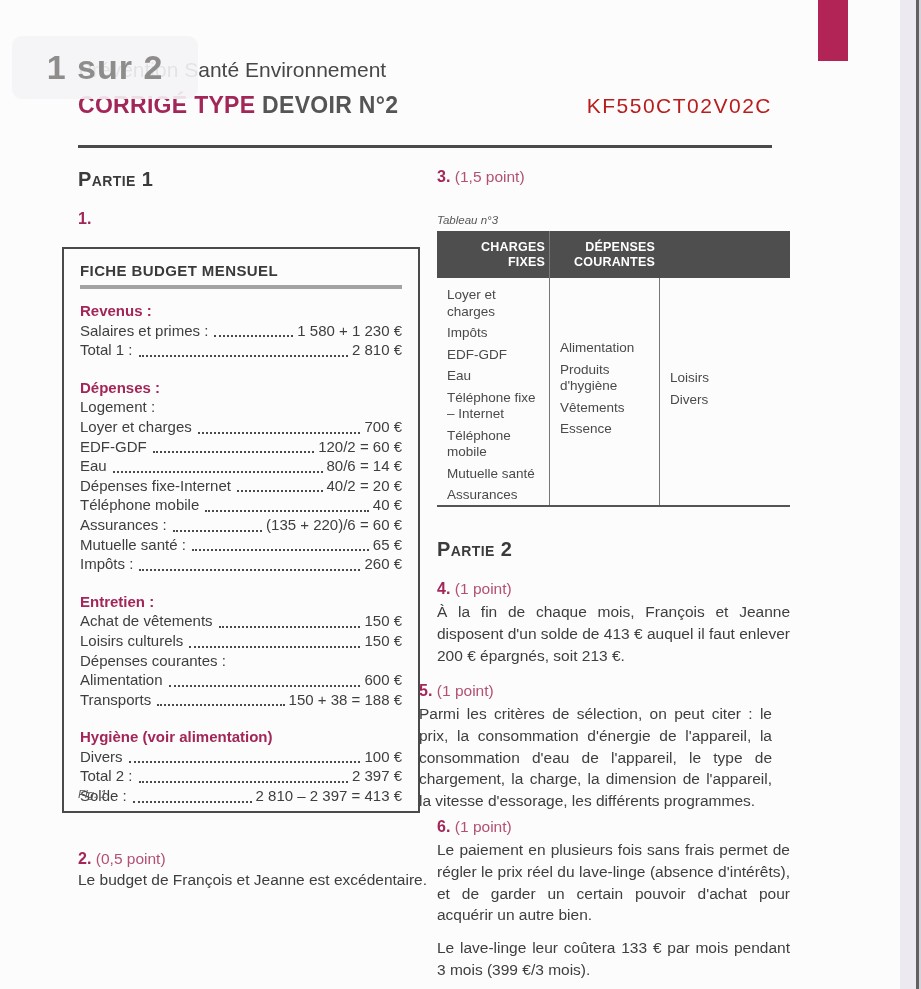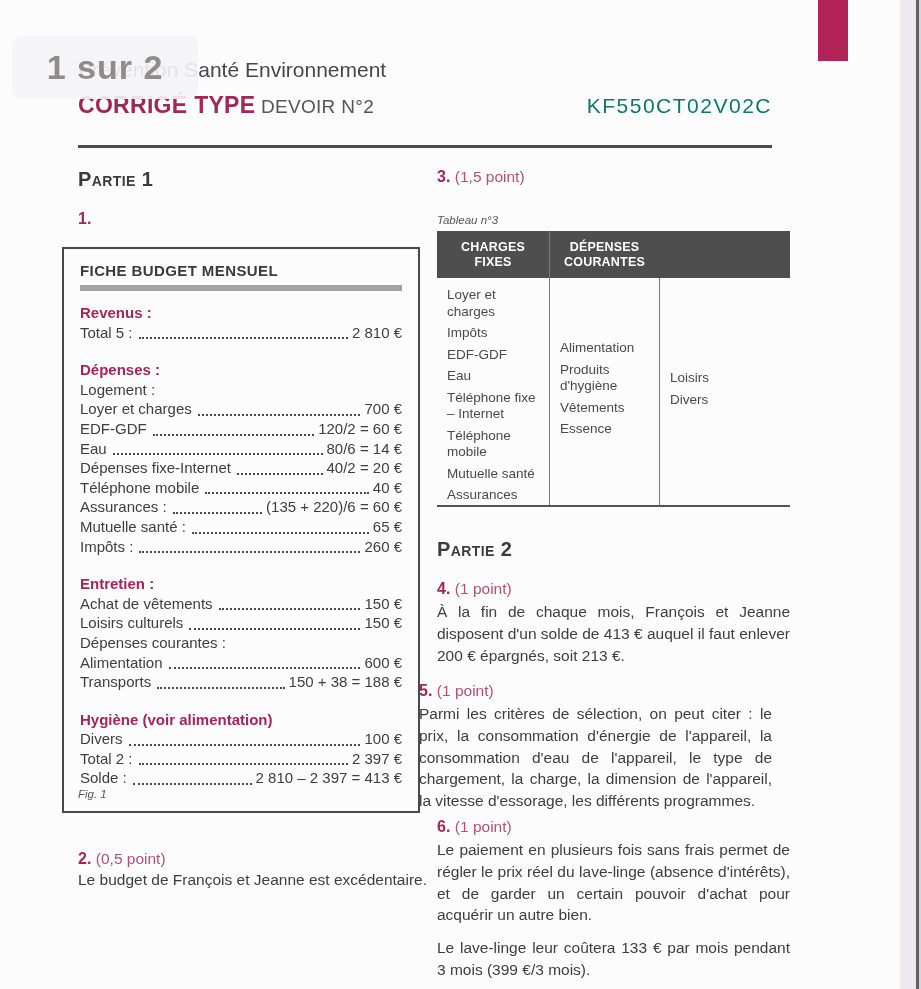--- a/index.html
+++ b/index.html
@@ -37,56 +37,56 @@
     z-index:5;
   }
   .page-indicator span{
     font-size:34px;color:#8f8d8c;font-weight:600;letter-spacing:1px;
   }
 
   
   .course-title{left:78px;top:58px;font-size:21px;color:#474747;z-index:1;}
   .doc-line{left:78px;top:92px;width:694px;display:flex;justify-content:space-between;align-items:baseline;}
   .doc-type b{color:var(--accent);font-weight:700;font-size:23px;letter-spacing:0.3px;}
-  .doc-type span{color:#555;font-weight:400;font-size:19px;letter-spacing:0.3px;}
-  .doc-code{color:#0f766e;font-size:21px;letter-spacing:1.5px;}
+  .doc-type span{color:#555;font-weight:700;font-size:23px;letter-spacing:0.3px;}
+  .doc-code{color:#b91c1c;font-size:21px;letter-spacing:1.5px;}
   .header-rule{left:78px;top:145px;width:694px;height:3px;background:var(--rule);}
 
   
   .part-heading{font-variant:small-caps;font-weight:700;font-size:20px;color:#3b3b3b;letter-spacing:0.4px;}
   .qnum{color:var(--accent);font-weight:700;font-size:16px;}
   .qpts{color:var(--accent_soft);font-size:15.5px;}
   .caption{font-style:italic;font-size:11.5px;color:#585858;}
   .rp{width:353px;font-size:15.5px;line-height:21.8px;text-align:justify;color:var(--text);margin-top:3px;}
 
   
   .budget-box{
     left:62px;top:247px;width:358px;height:566px;
     border:2px solid #4a4a4a;
     padding:13px 16px 10px 16px;
     overflow:hidden;
   }
   .budget-title{
     font-weight:700;font-size:15px;letter-spacing:0.4px;color:#3a3a3a;
-    padding-bottom:6px;border-bottom:6px solid #a3a3a3;margin-bottom:12px;
+    padding-bottom:6px;border-bottom:4px solid #a3a3a3;margin-bottom:12px;
   }
   .bsection:not(.first){margin-top:18px;}
   .bhead{color:var(--accent);font-weight:700;font-size:15px;line-height:19.6px;}
   .bline{display:flex;align-items:flex-end;font-size:15px;line-height:19.6px;color:var(--text);}
   .blabel{white-space:nowrap;}
   .bval{white-space:nowrap;}
   .dots{flex:1;min-width:10px;border-bottom:2px dotted #4a4a4a;margin:0 4px 3px 6px;}
 
   
   .q3-block{left:437px;top:168px;}
   .tableau-caption{left:437px;top:214px;}
   .fixtable{left:437px;top:231px;width:353px;}
   .thead{display:flex;background:var(--table_header_bg);height:47px;}
   .thcell{
-    flex-shrink:0;display:flex;align-items:center;justify-content:center;text-align:center;
+    flex-shrink:0;display:flex;align-items:center;justify-content:center;text-align:right;
     color:var(--table_header_text);font-weight:700;font-size:12.5px;line-height:15px;
     padding:2px 4px;letter-spacing:0.2px;
   }
   .thcell+.thcell{border-left:1px solid #7a7a7a;}
   .c1{width:112px;} .c2{width:110px;} .c3{width:131px;}
   .tbody{display:flex;height:229px;border-bottom:2px solid #555;}
   .tcol{flex-shrink:0;display:flex;flex-direction:column;padding-top:9px;overflow:hidden;}
   .tcol+.tcol{border-left:1.5px solid #777;}
   .tcol.center{justify-content:center;padding-top:0;}
   .titem{font-size:13.5px;line-height:16.5px;color:#4a4a4a;margin-bottom:5px;padding-left:10px;padding-right:3px;}
@@ -124,23 +124,28 @@
 <div class="abs part1-heading part-heading">Partie 1</div>
 <div class="abs q1-number qnum">1.</div>
 
 <div class="abs budget-box">
   <div class="budget-title">FICHE BUDGET MENSUEL</div>
 
   <div class="bsection first">
     <div class="bhead">Revenus :</div>
     <div>
 
-
-        <div class="bline">
-          <span class="blabel">Total 5 :</span>
+        <div class="bline">
+          <span class="blabel">Salaires et primes :</span>
+          <span class="dots"></span>
+          <span class="bval">1 580 + 1 230 €</span>
+        </div>
+
+        <div class="bline">
+          <span class="blabel">Total 1 :</span>
           <span class="dots"></span>
           <span class="bval">2 810 €</span>
         </div>
       </div>
   </div>
 
   <div class="bsection">
     <div class="bhead">Dépenses :</div>
     <div>
 

